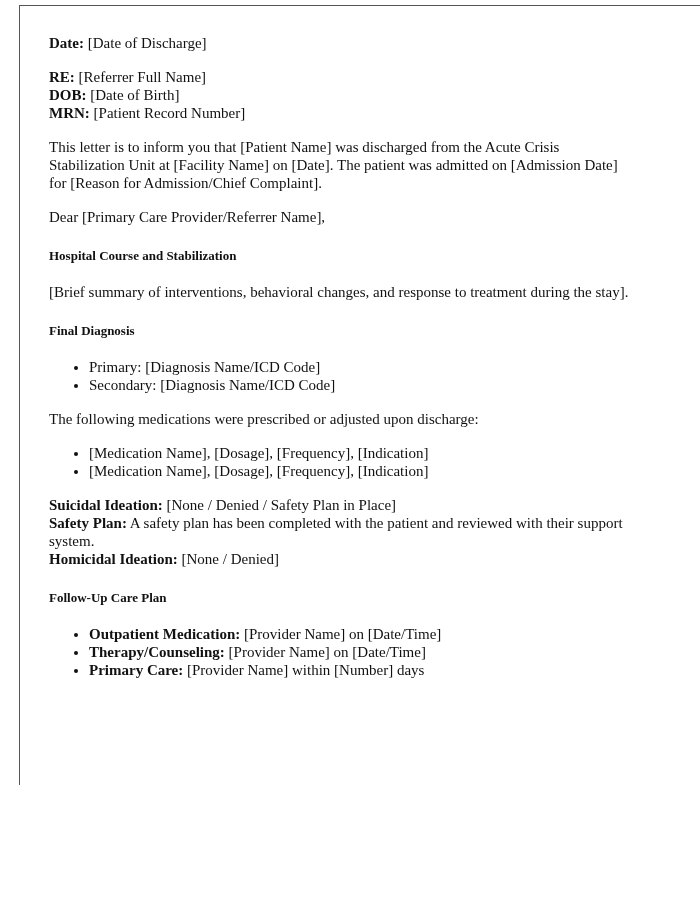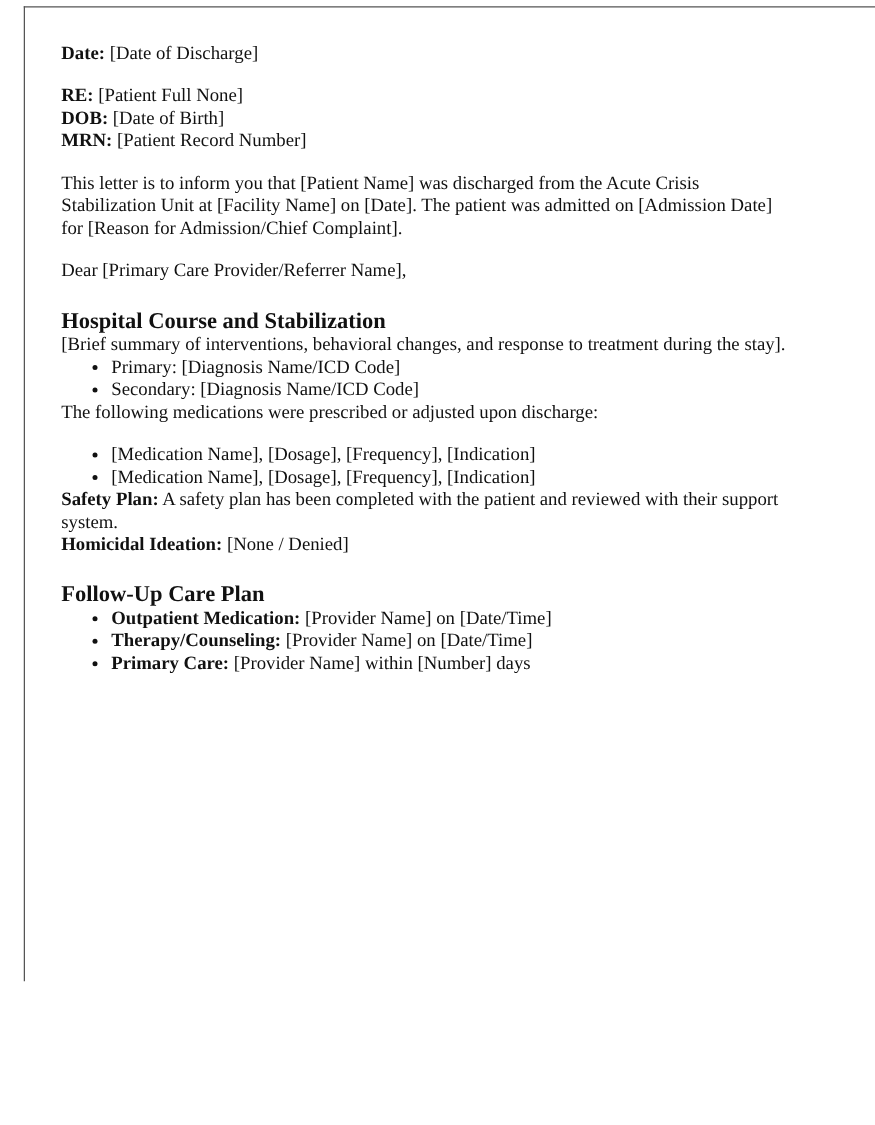--- a/index.html
+++ b/index.html
@@ -4,56 +4,58 @@
   <style>
     html, body { margin: 0; padding: 0; background: #ffffff; }
     body { width: 700px; height: 900px; position: relative; overflow: hidden;
            font-family: "Liberation Serif", "DejaVu Serif", serif; color: #111; }
     .page { position: absolute; left: 19px; top: 5px; width: 697px; height: 780px;
             border: 1px solid #555; border-bottom: none; box-sizing: border-box; overflow: hidden; }
     .content { position: absolute; left: 29px; top: 28px; width: 585px; font-size: 15px; line-height: 18px; }
     p { margin: 0; }
     .gap { margin-top: 16px; }
     b { font-weight: bold; }
-    h2 { font-size: 18px; font-weight: bold; margin: 0; line-height: 22px; }
+    h2 { font-size: 13px; font-weight: bold; margin: 0; line-height: 22px; }
     ul { margin: 0; padding-left: 40px; }
     li { margin: 0; }
     .mt-h { margin-top: 19px; }
-    .mt-after-h { }
+    .mt-after-h { margin-top: 16px; }
   </style>
 </head>
 <body>
 
 <div class="page">
   <div class="content">
 
     <p><b>Date:</b><span> [Date of Discharge]</span></p>
 
-    <p class="gap"><b>RE:</b><span> [Patient Full None]</span></p>
+    <p class="gap"><b>RE:</b><span> [Referrer Full Name]</span></p>
     <p><b>DOB:</b><span> [Date of Birth]</span></p>
     <p><b>MRN:</b><span> [Patient Record Number]</span></p>
 
     <p class="gap">This letter is to inform you that [Patient Name] was discharged from the Acute Crisis Stabilization Unit at [Facility Name] on [Date]. The patient was admitted on [Admission Date] for [Reason for Admission/Chief Complaint].</p>
 
     <p class="gap">Dear [Primary Care Provider/Referrer Name],</p>
 
     <h2 class="mt-h">Hospital Course and Stabilization</h2>
     <p class="mt-after-h">[Brief summary of interventions, behavioral changes, and response to treatment during the stay].</p>
 
+    <h2 class="mt-h">Final Diagnosis</h2>
     <ul class="mt-after-h">
       <li>Primary: [Diagnosis Name/ICD Code]</li>
       <li>Secondary: [Diagnosis Name/ICD Code]</li>
     </ul>
 
     <p class="mt-after-h">The following medications were prescribed or adjusted upon discharge:</p>
     <ul class="gap">
       <li>[Medication Name], [Dosage], [Frequency], [Indication]</li>
       <li>[Medication Name], [Dosage], [Frequency], [Indication]</li>
     </ul>
 
+    <p class="mt-after-h"><b>Suicidal Ideation:</b><span> [None / Denied / Safety Plan in Place]</span></p>
     <p><b>Safety Plan:</b><span> A safety plan has been completed with the patient and reviewed with their support system.</span></p>
     <p><b>Homicidal Ideation:</b><span> [None / Denied]</span></p>
 
     <h2 class="mt-h">Follow-Up Care Plan</h2>
     <ul class="mt-after-h">
       <li><b>Outpatient Medication:</b><span> [Provider Name] on [Date/Time]</span></li>
       <li><b>Therapy/Counseling:</b><span> [Provider Name] on [Date/Time]</span></li>
       <li><b>Primary Care:</b><span> [Provider Name] within [Number] days</span></li>
     </ul>
 

